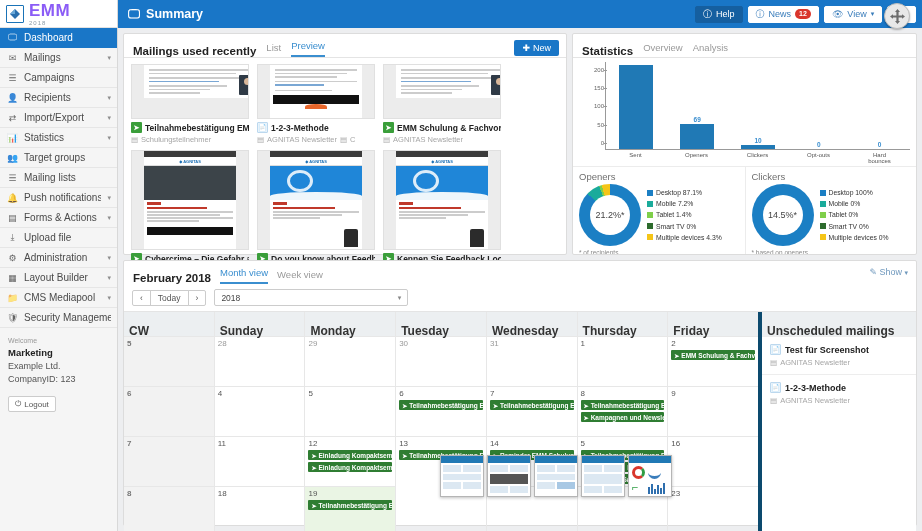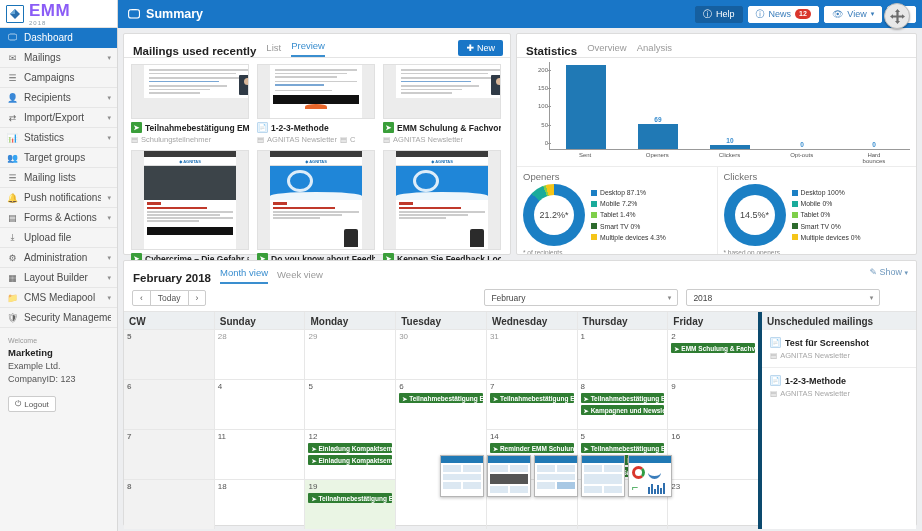--- a/index.html
+++ b/index.html
@@ -81,21 +81,21 @@
   .panel-head {
     display: flex; align-items: flex-end; gap: 10px; padding: 7px 9px 0 9px;
     border-bottom: 1px solid #e4e4e4; height: 24px;
   }
   .panel-title { font-size: 11.5px; font-weight: bold; color: #222; line-height: 1; }
   .ptab { font-size: 9.5px; color: #9a9a9a; padding-bottom: 5px; cursor: pointer; line-height: 1; }
   .ptab.active { color: #3a8ecf; border-bottom: 2px solid #3a8ecf; }
 
   
   .row-top { display: flex; gap: 5px; height: 222px; }
-  .mailings { width: 388px; position: relative; }
+  .mailings { width: 444px; position: relative; }
   .new-btn {
     position: absolute; right: 7px; top: 6px; background: #1976c7; color: #fff;
     font-size: 9px; border-radius: 2px; padding: 3px 8px; cursor: pointer;
     display: inline-flex; align-items: center; gap: 3px;
   }
   .mail-grid { display: flex; flex-wrap: wrap; padding: 4px 3px; gap: 0; }
   .mail-card { width: 126px; padding: 2px 4px 4px 4px; }
   .thumb {
     height: 55px; background: #ececec; border: 1px solid #e0e0e0;
     overflow: hidden; position: relative;
@@ -159,21 +159,21 @@
   .sel {
     border: 1px solid #ccc; background: #fff; border-radius: 2px; height: 17px;
     font-size: 8.5px; color: #444; display: flex; align-items: center;
     padding: 0 6px; position: relative; cursor: pointer;
   }
   .sel .caret { position: absolute; right: 6px; color:#888; }
   .sel.month { width: 194px; margin-left: 270px; }
   .sel.year { width: 194px; }
 
   .grid { display: flex; font-size: 8px; }
-  .colhead { background: #eceff1; font-weight: bold; color: #333; font-size: 10px; padding: 4px 5px; height: 17px; }
+  .colhead { background: #eceff1; font-weight: bold; color: #333; font-size: 12px; padding: 12px 5px; height: 17px; }
   .cweek { width: 26px; flex: 0 0 26px; }
   .dcol { flex: 1 1 0; border-left: 1px solid #e7e7e7; min-width: 0; }
   .unsched { width: 158px; flex: 0 0 158px; border-left: 4px solid #0c4a6e; background: #fff; }
   .cell { height: 50px; border-top: 1px solid #e7e7e7; padding: 2px 3px; overflow: hidden; }
   .cell.cwcell { background: #f2f2f2; font-weight: bold; color: #777; }
   .daynum { font-size: 8px; color: #9a9a9a; }
   .cell.cur .daynum { color: #555; }
   .cell.today { background: #eaf5e4; }
   .ev {
     background: #2f7d32; color: #fff; font-size: 6.5px; font-weight: bold;
@@ -608,24 +608,20 @@
           <span>Show</span>
           <span class="caret">▾</span>
         </span>
       </div>
       <div class="cal-ctrl">
         <div class="btn-group">
           <div class="bg-btn">‹</div>
           <div class="bg-btn">Today</div>
           <div class="bg-btn">›</div>
         </div>
-        <div class="sel month">
-          <span>February</span>
-          <span class="caret">▾</span>
-        </div>
         <div class="sel year">
           <span>2018</span>
           <span class="caret">▾</span>
         </div>
       </div>
       <div class="grid" id="cal-grid">
           <div class="dcol cweek" style="border-left:none">
             <div class="colhead">CW</div>
             <div class="cell cwcell">5</div>
             <div class="cell cwcell">6</div>
@@ -674,20 +670,27 @@
               </div>
             </div>
           </div>
           <div class="dcol ">
             <div class="colhead">Tuesday</div>
             <div class="cell ">
               <div class="daynum">30</div>
             </div>
             <div class="cell cur ">
               <div class="daynum">6</div>
+              <div class="ev">
+                <span class="evico">➤</span>
+                <span>Teilnahmebestätigung EMM Sc</span>
+              </div>
+            </div>
+            <div class="cell cur ">
+              <div class="daynum">13</div>
               <div class="ev">
                 <span class="evico">➤</span>
                 <span>Teilnahmebestätigung EMM Sc</span>
               </div>
             </div>
           </div>
           <div class="dcol ">
             <div class="colhead">Wednesday</div>
             <div class="cell ">
               <div class="daynum">31</div>

